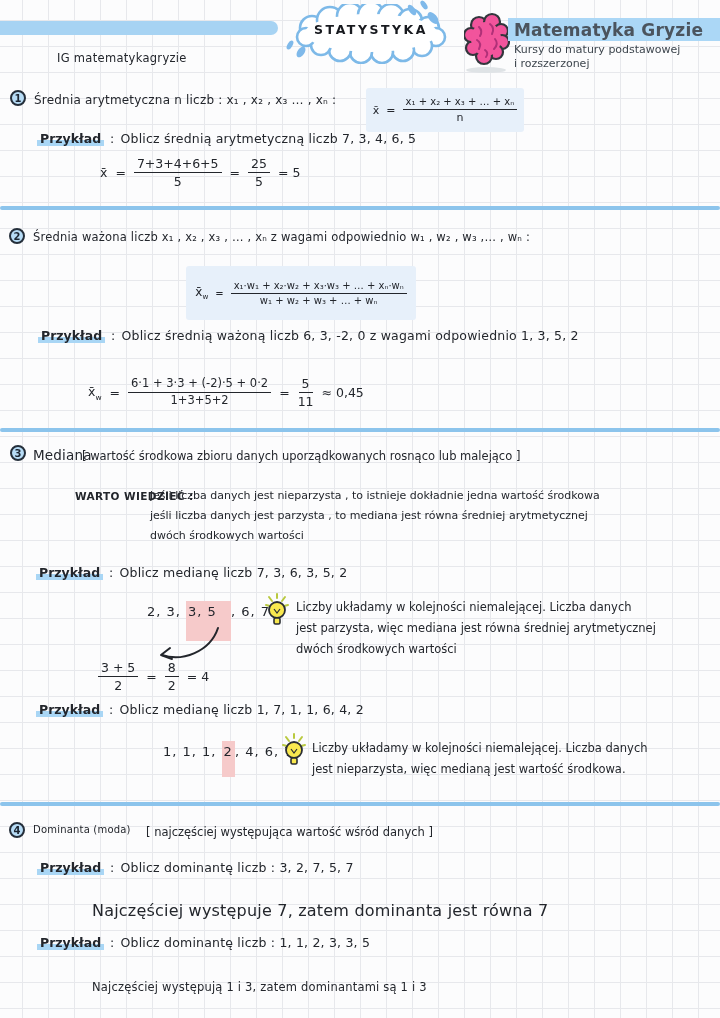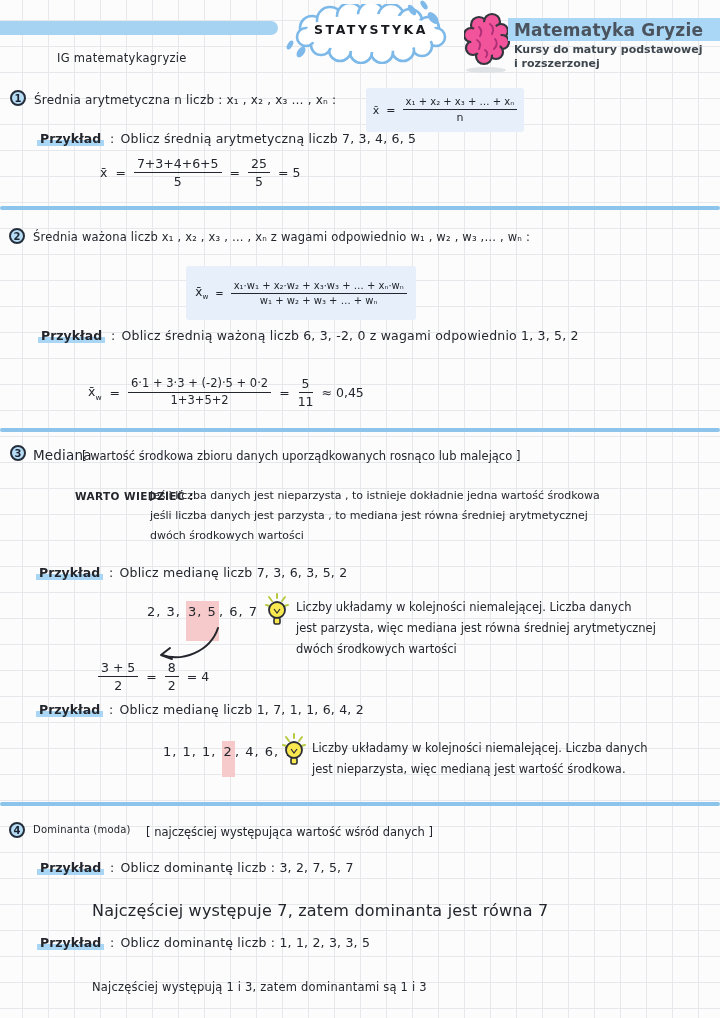--- a/index.html
+++ b/index.html
@@ -12,38 +12,38 @@
     background-size:26px 26px;background-position:-4px -6px;
     font-family:"DejaVu Sans",sans-serif;color:#23262c;
   }
   .abs{position:absolute}
   .divider{position:absolute;left:0;width:720px;height:4px;background:#8cc4ec;border-radius:3px}
   .topbar{position:absolute;left:0;top:21px;width:278px;height:14px;background:#a7d3f3;border-radius:0 9px 9px 0}
   .ig{position:absolute;left:57px;top:51px;font-size:11.5px;letter-spacing:.3px}
   .bubble-text{position:absolute;left:290px;top:22px;width:162px;text-align:center;font-weight:bold;font-size:12.5px;letter-spacing:2.5px;color:#17191e}
   .brand-hl{position:absolute;left:508px;top:18px;width:212px;height:23px;background:#abd7f6}
   .brand-name{position:absolute;left:514px;top:20px;font-size:17px;font-weight:bold;color:#4b545e;letter-spacing:.2px}
-  .brand-sub{position:absolute;left:514px;font-size:11px;font-weight:bold;color:#3e464e}
+  .brand-sub{position:absolute;left:514px;font-size:11px;font-weight:normal;color:#3e464e}
   .brain-shadow{position:absolute;left:466px;top:67px;width:40px;height:6px;background:#dfe3e6;border-radius:50%}
   .numcircle{position:absolute;width:16px;height:16px;border-radius:50%;background:#b7dcf6;border:2px solid #242e3a;
     font-size:10px;font-weight:bold;display:flex;align-items:center;justify-content:center;color:#1c2633}
   .heading{position:absolute;font-size:12px;letter-spacing:.2px;white-space:nowrap}
   .bracket{position:absolute;font-size:11.5px;white-space:nowrap}
   .formula-box{position:absolute;background:#e7f0fa;border-radius:3px;display:flex;align-items:center;justify-content:center;gap:7px}
   .frac{display:inline-flex;flex-direction:column;align-items:center;text-align:center}
   .frac .fnum{border-bottom:1.5px solid #23262c;padding:0 3px 1px;line-height:1.2}
   .frac .fden{padding-top:1px;line-height:1.2}
   .exrow{position:absolute;display:flex;gap:6px;align-items:center;white-space:nowrap}
   .exlabel{background:linear-gradient(transparent 58%,#a9d6f5 58%);padding:0 3px;font-size:12.5px;font-weight:bold}
   .extext{font-size:12.5px;letter-spacing:.2px}
   .workrow{position:absolute;display:flex;align-items:center;gap:8px;font-size:12.5px;white-space:nowrap}
   .know-label{position:absolute;font-size:10.5px;font-weight:bold;letter-spacing:.4px}
   .know-line{position:absolute;font-size:11px;white-space:nowrap}
   .sorted{position:absolute;font-size:13px;letter-spacing:1px;white-space:nowrap}
-  .sorted-hl{background:#f6caca;padding:3px 2px 22px 2px}
+  .sorted-hl{background:#f6caca;padding:3px 14px 22px 2px}
   .sorted-hl.small{padding:3px 2px 18px 2px}
   .note-line{position:absolute;font-size:11.5px;white-space:nowrap}
   .result{position:absolute;font-size:16px;white-space:nowrap;letter-spacing:.2px}
   sub{font-size:.6em}
 </style>
 </head>
 <body>
 
 <div class="page">
 

